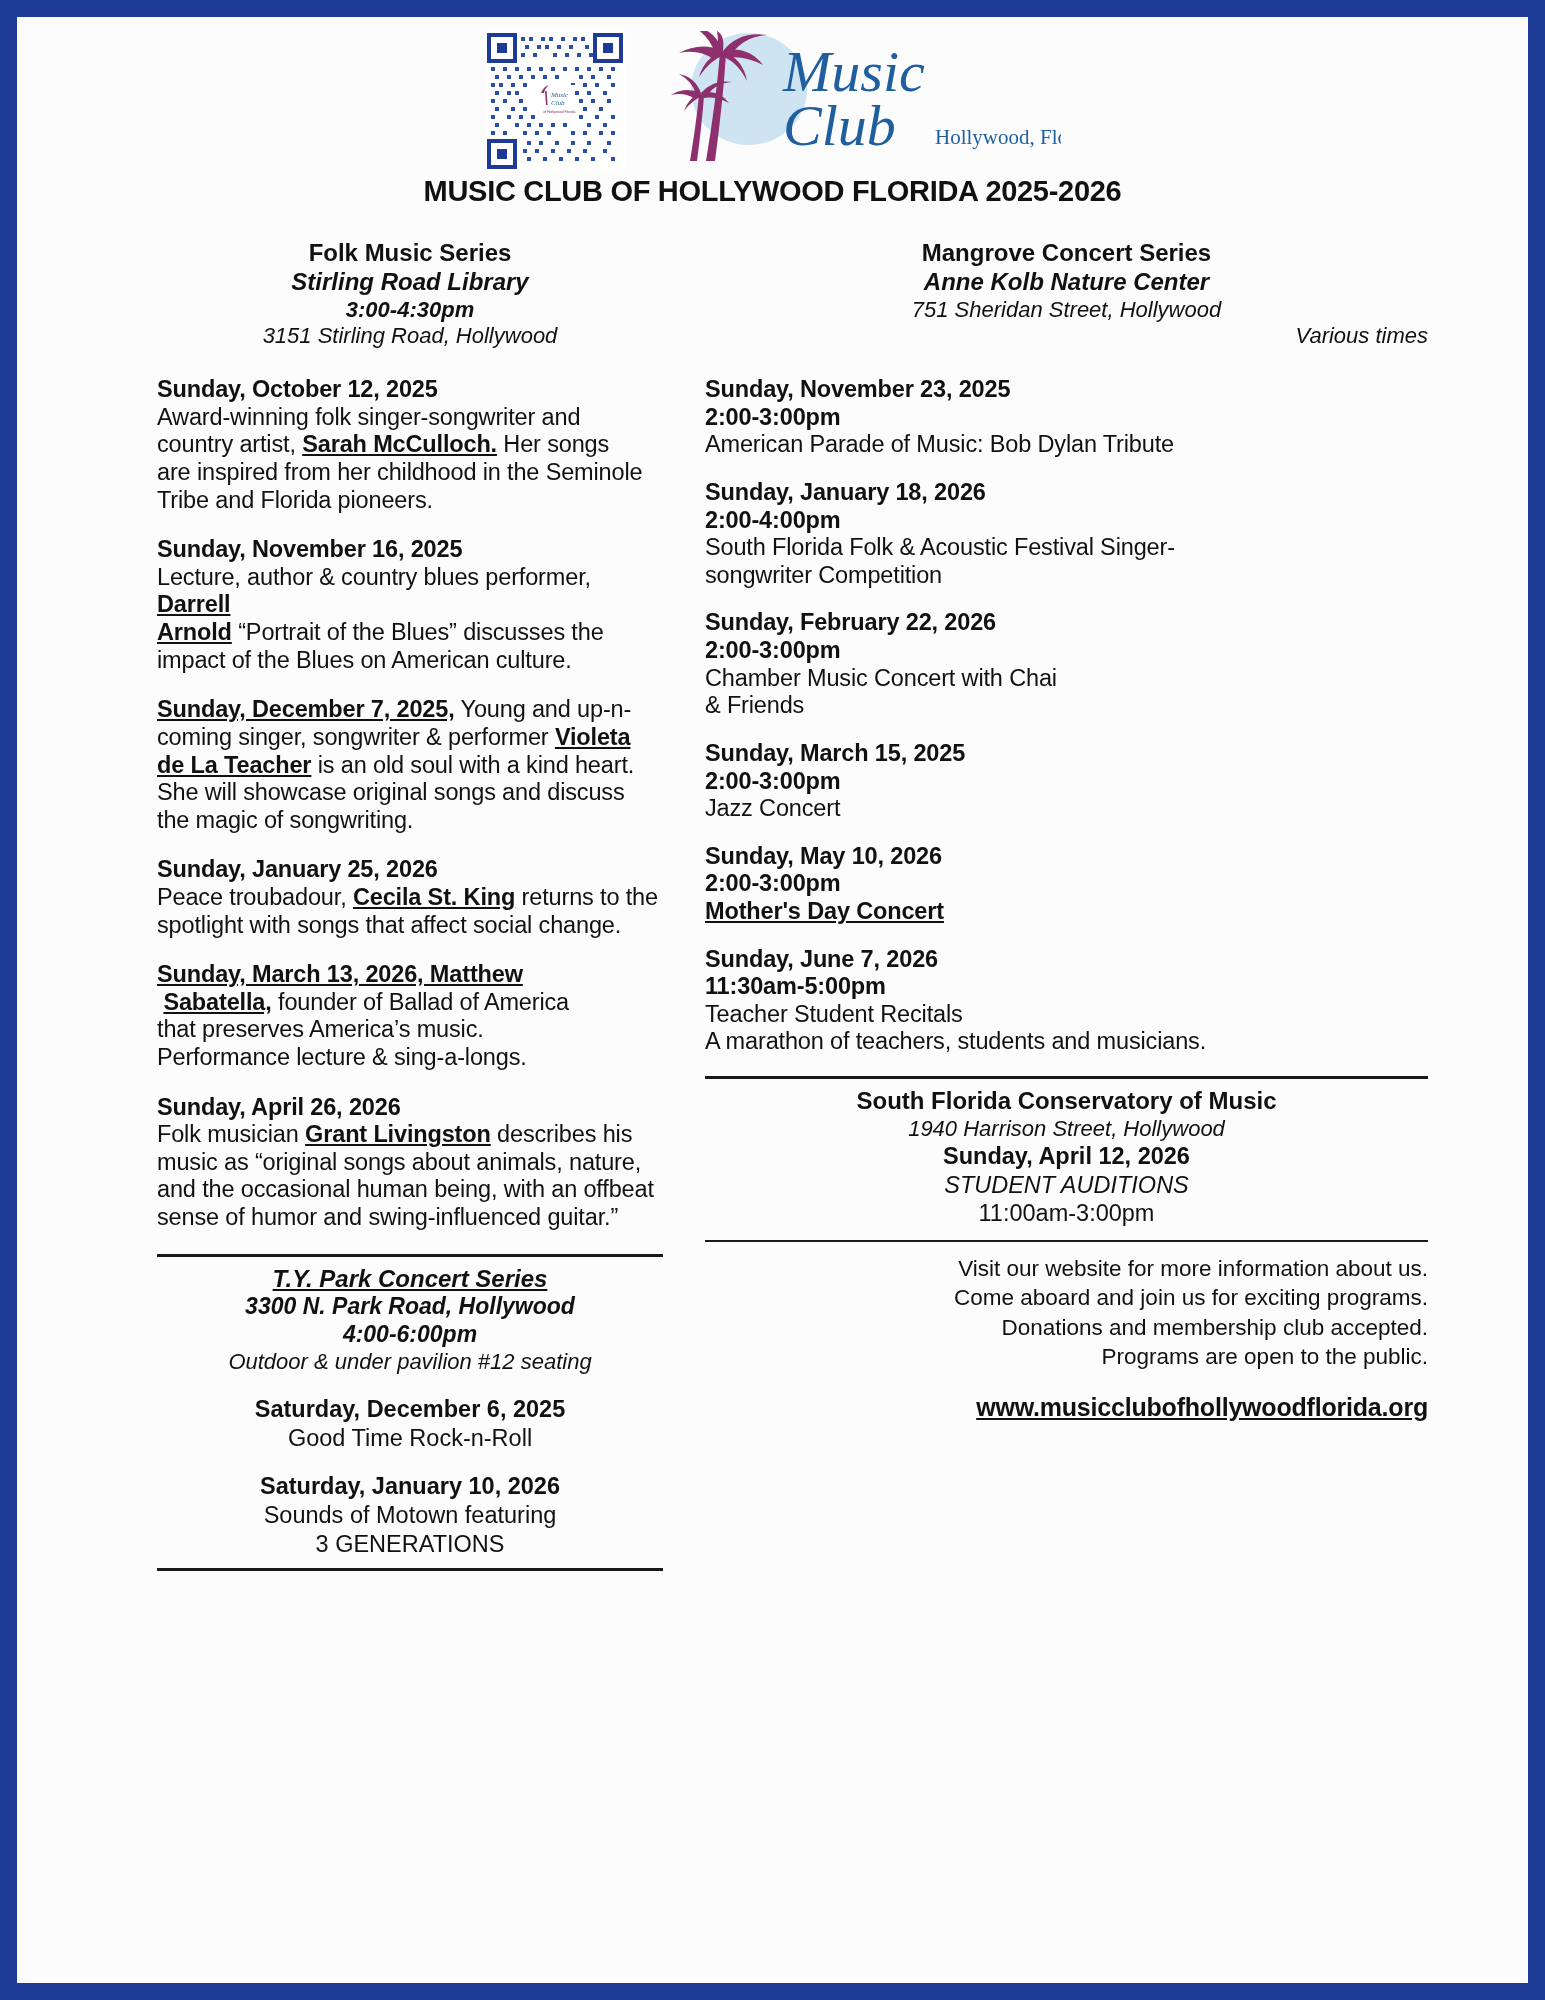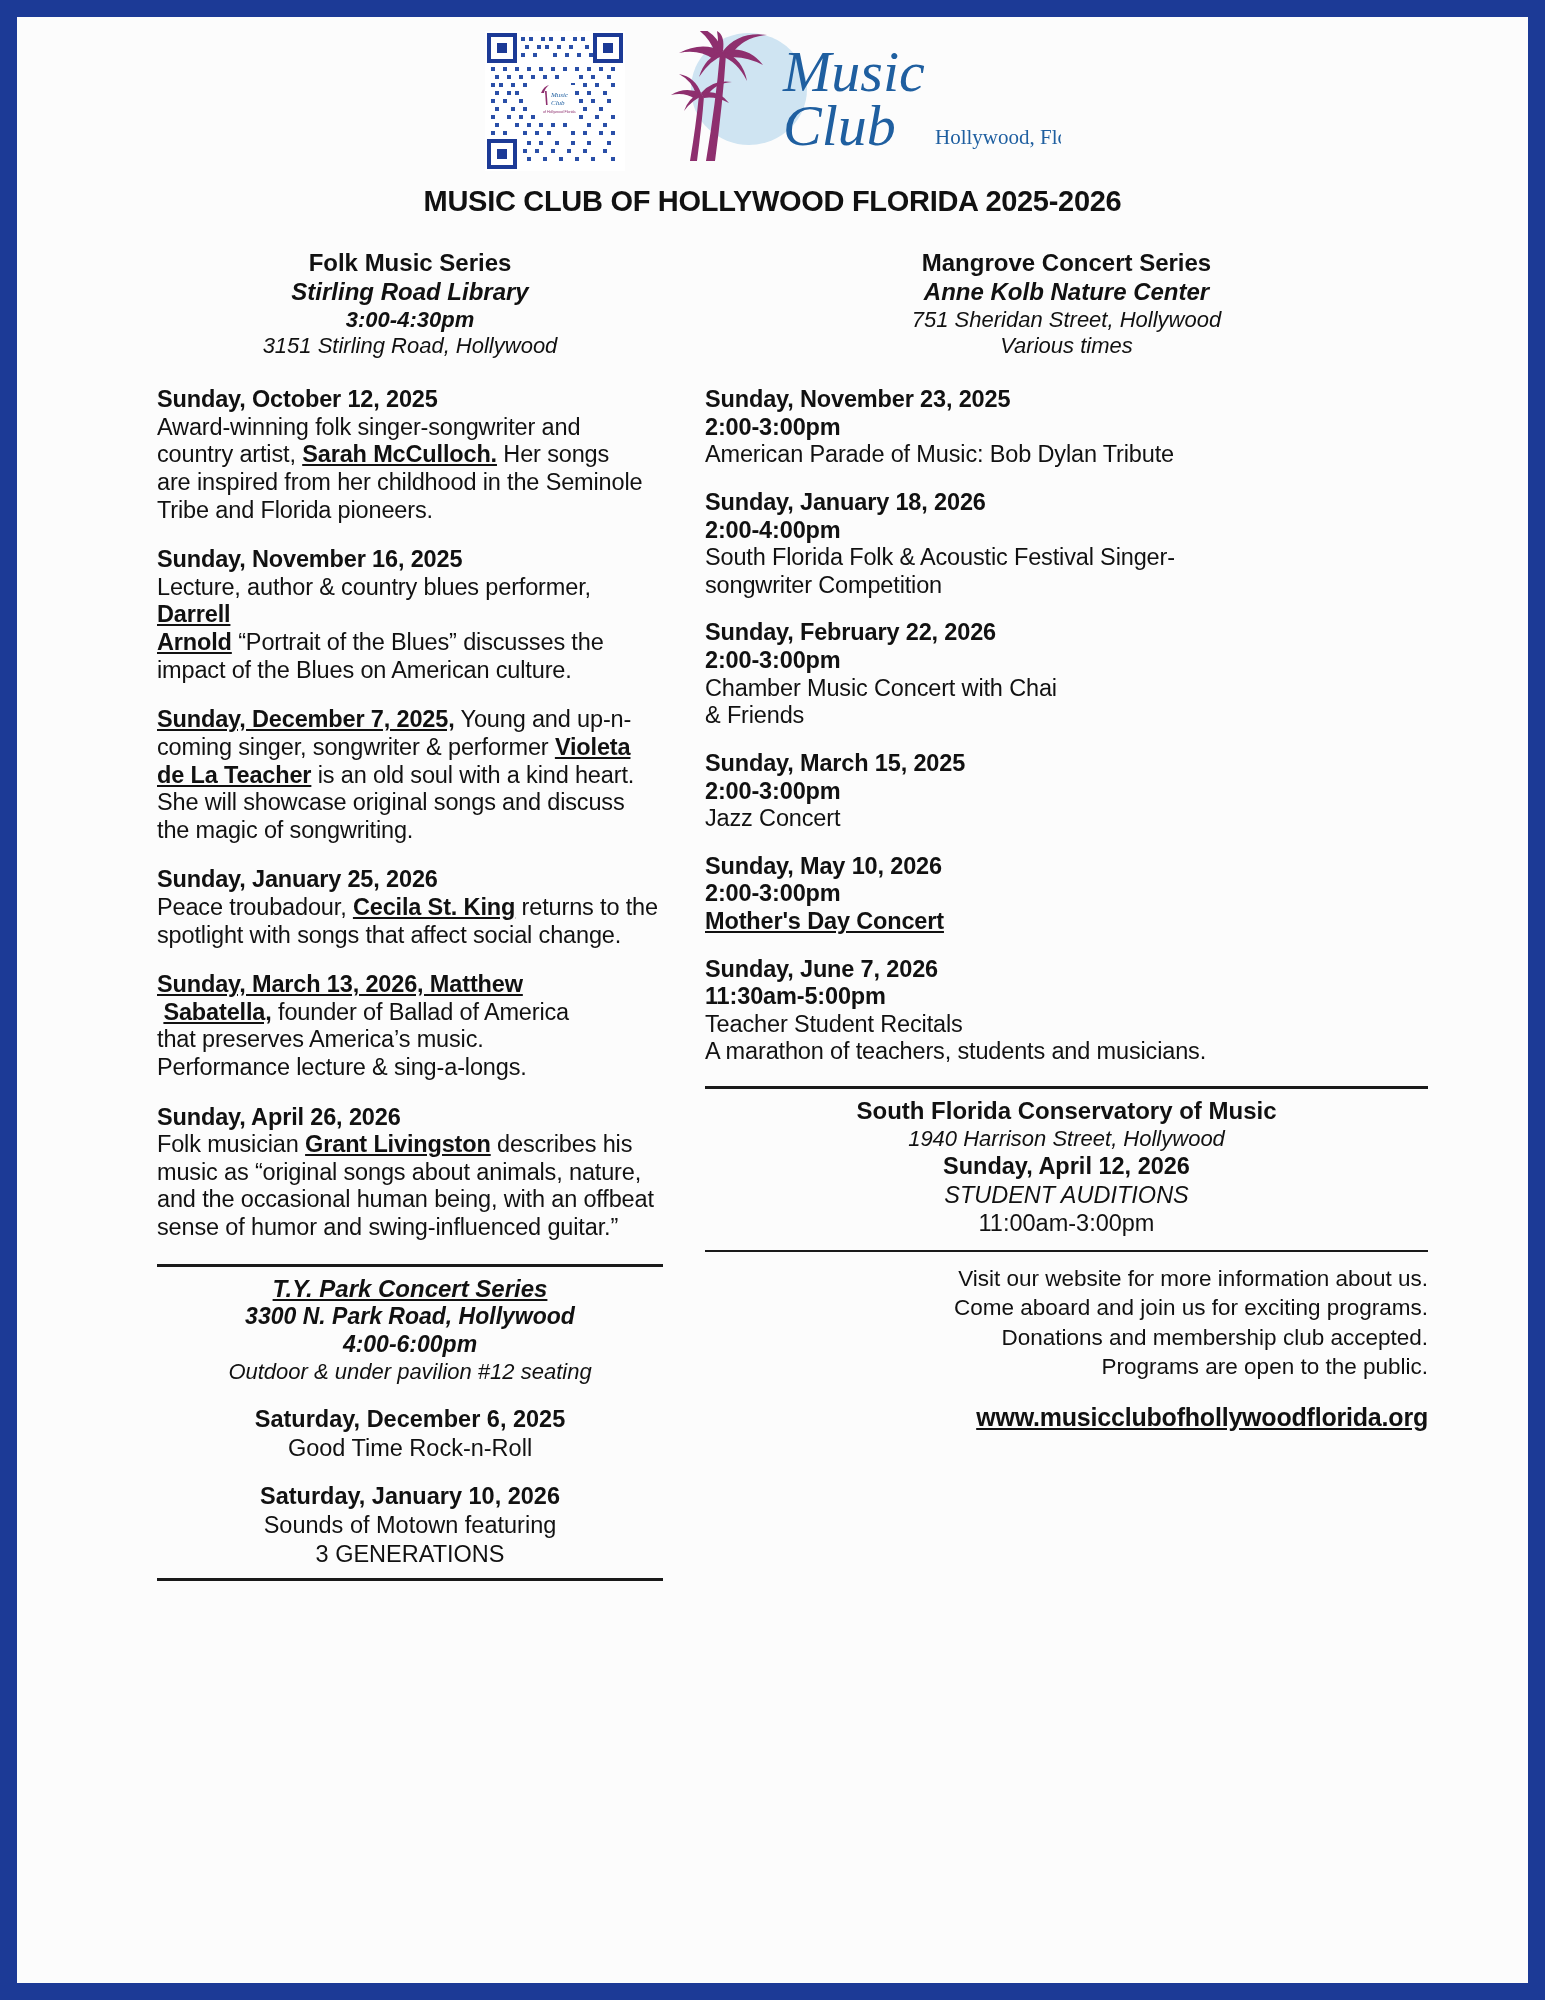--- a/index.html
+++ b/index.html
@@ -47,21 +47,21 @@
     flex: 0 0 auto;
   }
   .logo svg { display:block; }
 
   .doc-title {
     text-align: center;
     font-size: 29px;
     font-weight: bold;
     color: #111;
     letter-spacing: -0.3px;
-    margin-top: 14px;
+    margin-top: 4px;
     font-family: "Liberation Sans", sans-serif;
   }
 
   
   .columns {
     display: flex;
     margin-top: 30px;
     padding: 0 28px 0 28px;
   }
   .col-left { width: 618px; flex: 0 0 auto; padding-left: 112px; }
@@ -78,21 +78,21 @@
   .series-head .sh-venue {
     font-size: 24px; font-weight: bold; font-style: italic; color:#111;
   }
   .series-head .sh-time {
     font-size: 22px; font-weight: bold; font-style: italic; color:#111;
   }
   .series-head .sh-addr {
     font-size: 22px; font-style: italic; color:#111;
   }
   .series-head .sh-note {
-    font-size: 22px; font-style: italic; color:#111;
+    font-size: 22px; font-style: italic; color:#111;text-align:right;
   }
 
   .events { margin-top: 26px; }
   .event { margin-bottom: 22px; }
   .event p {
     margin: 0;
     font-size: 23.5px;
     line-height: 1.175;
     color: #111;
     letter-spacing: -0.15px;

